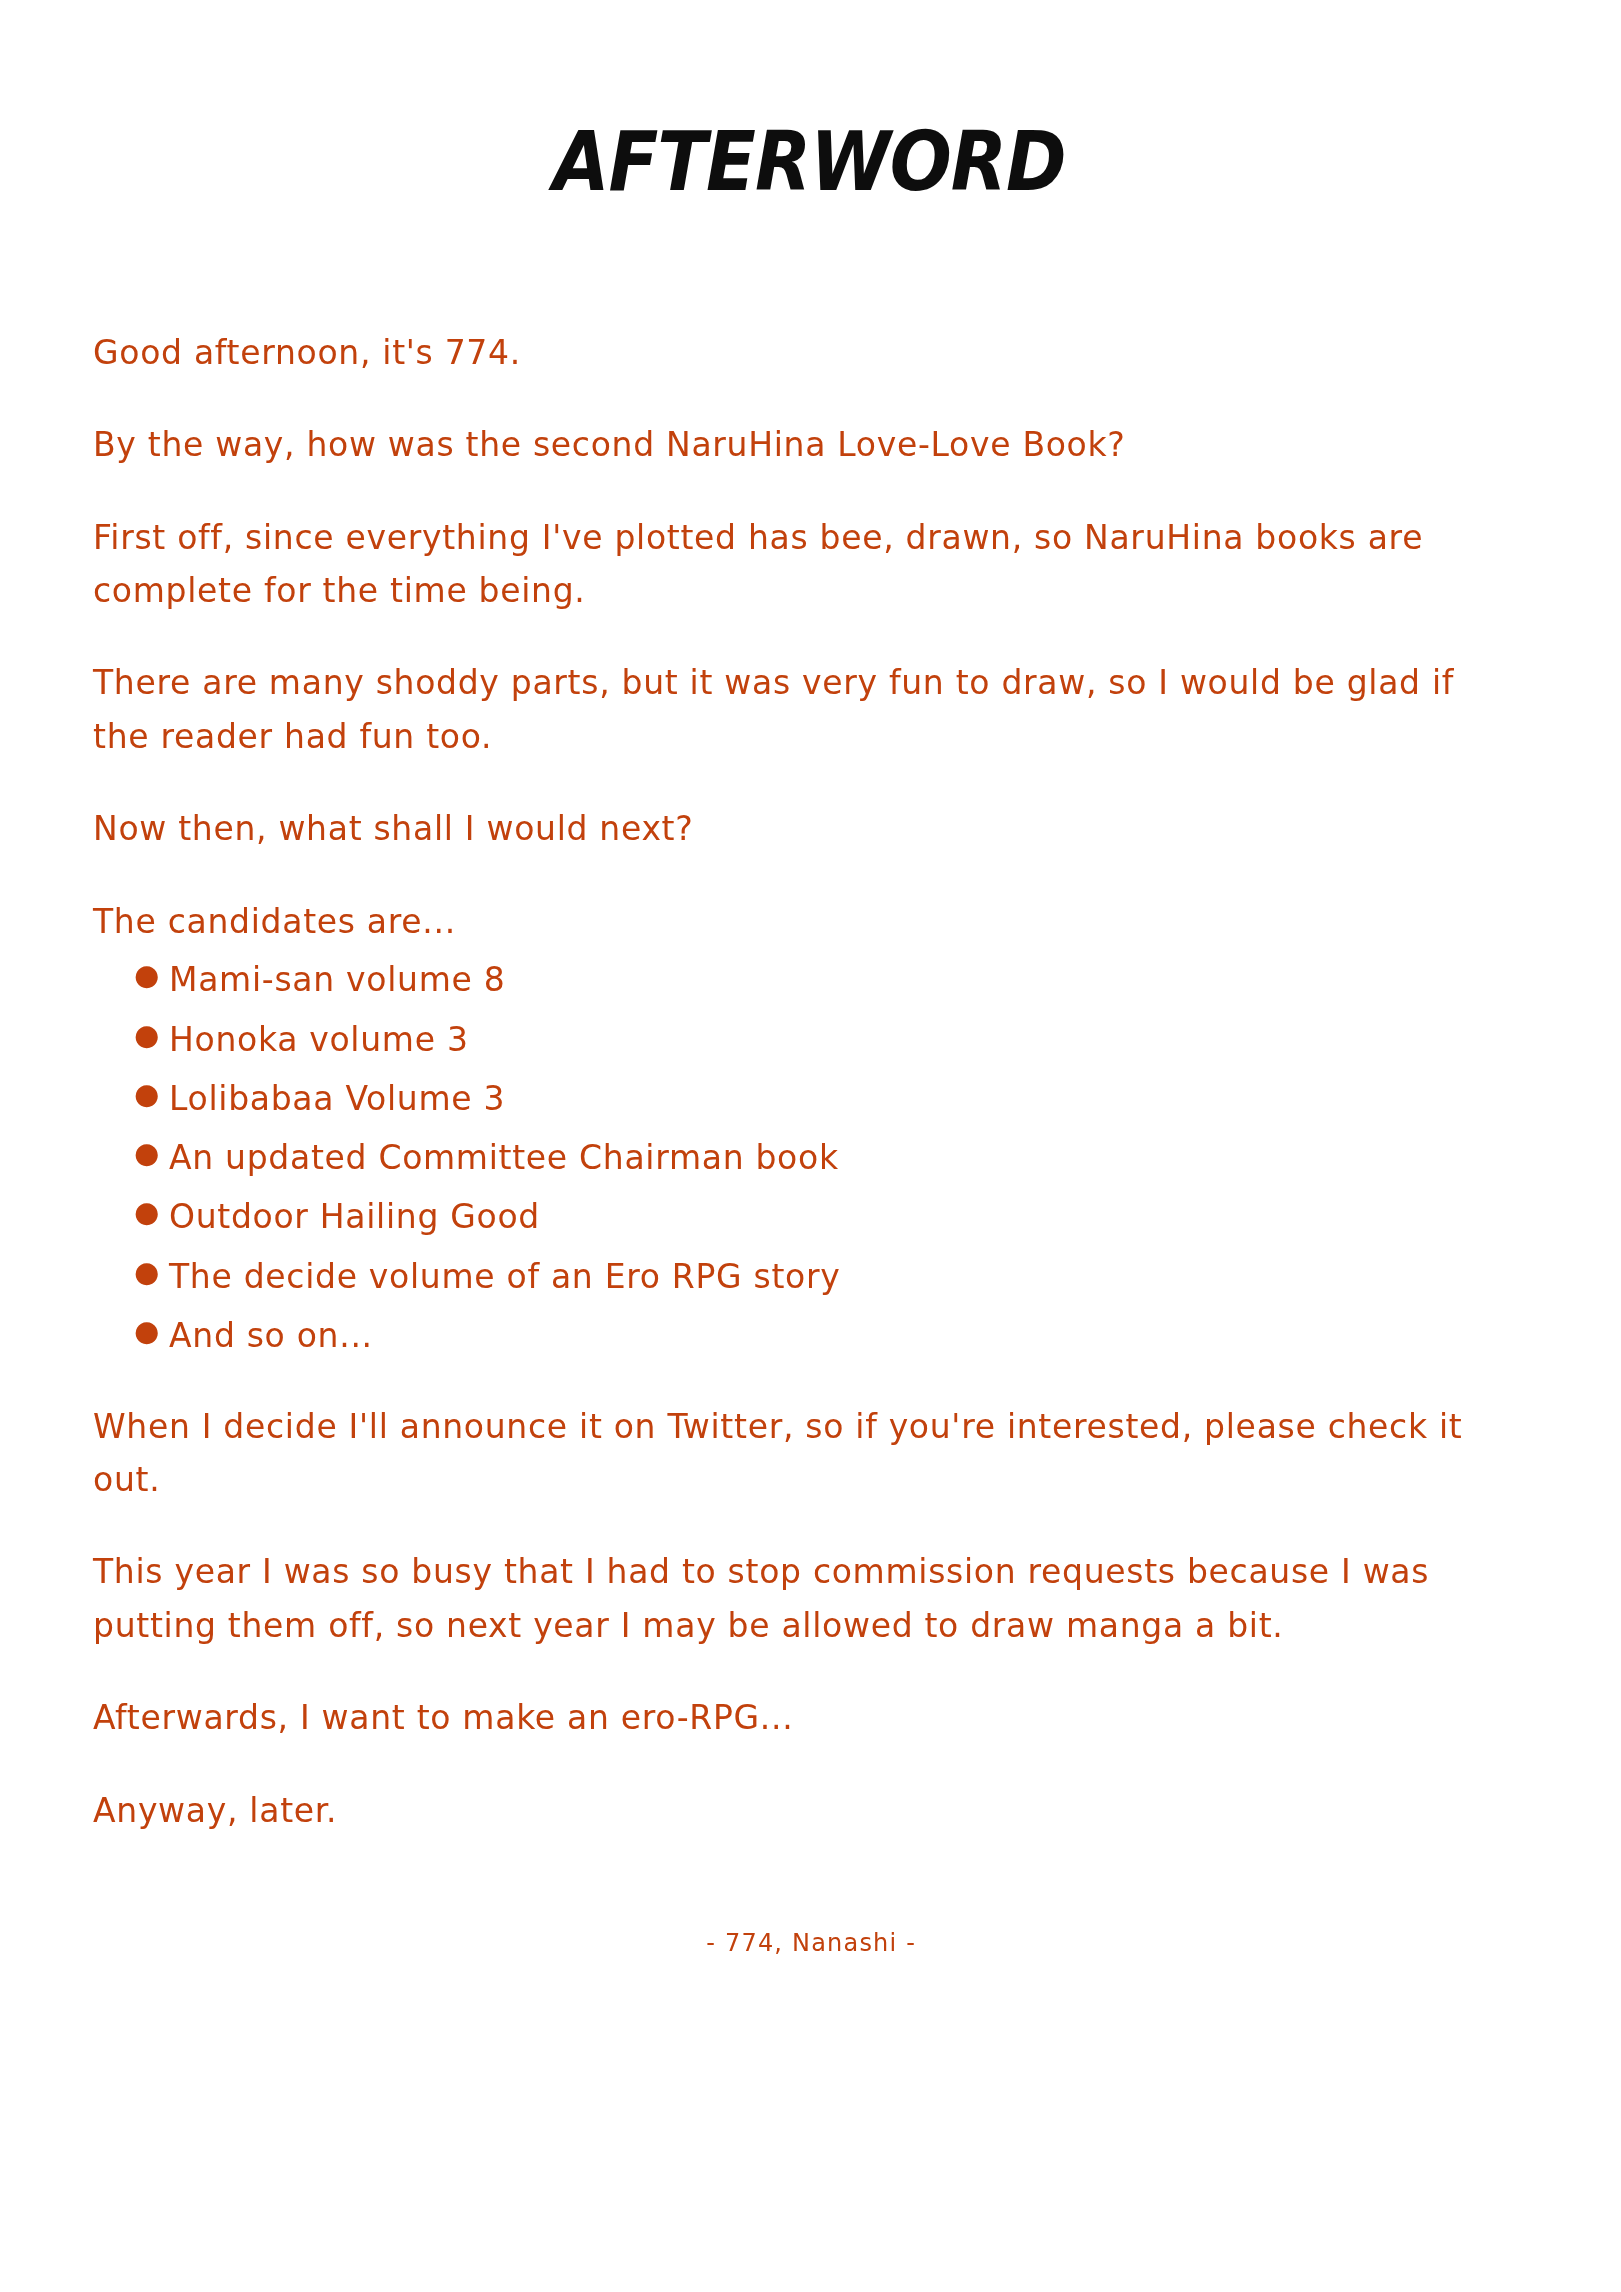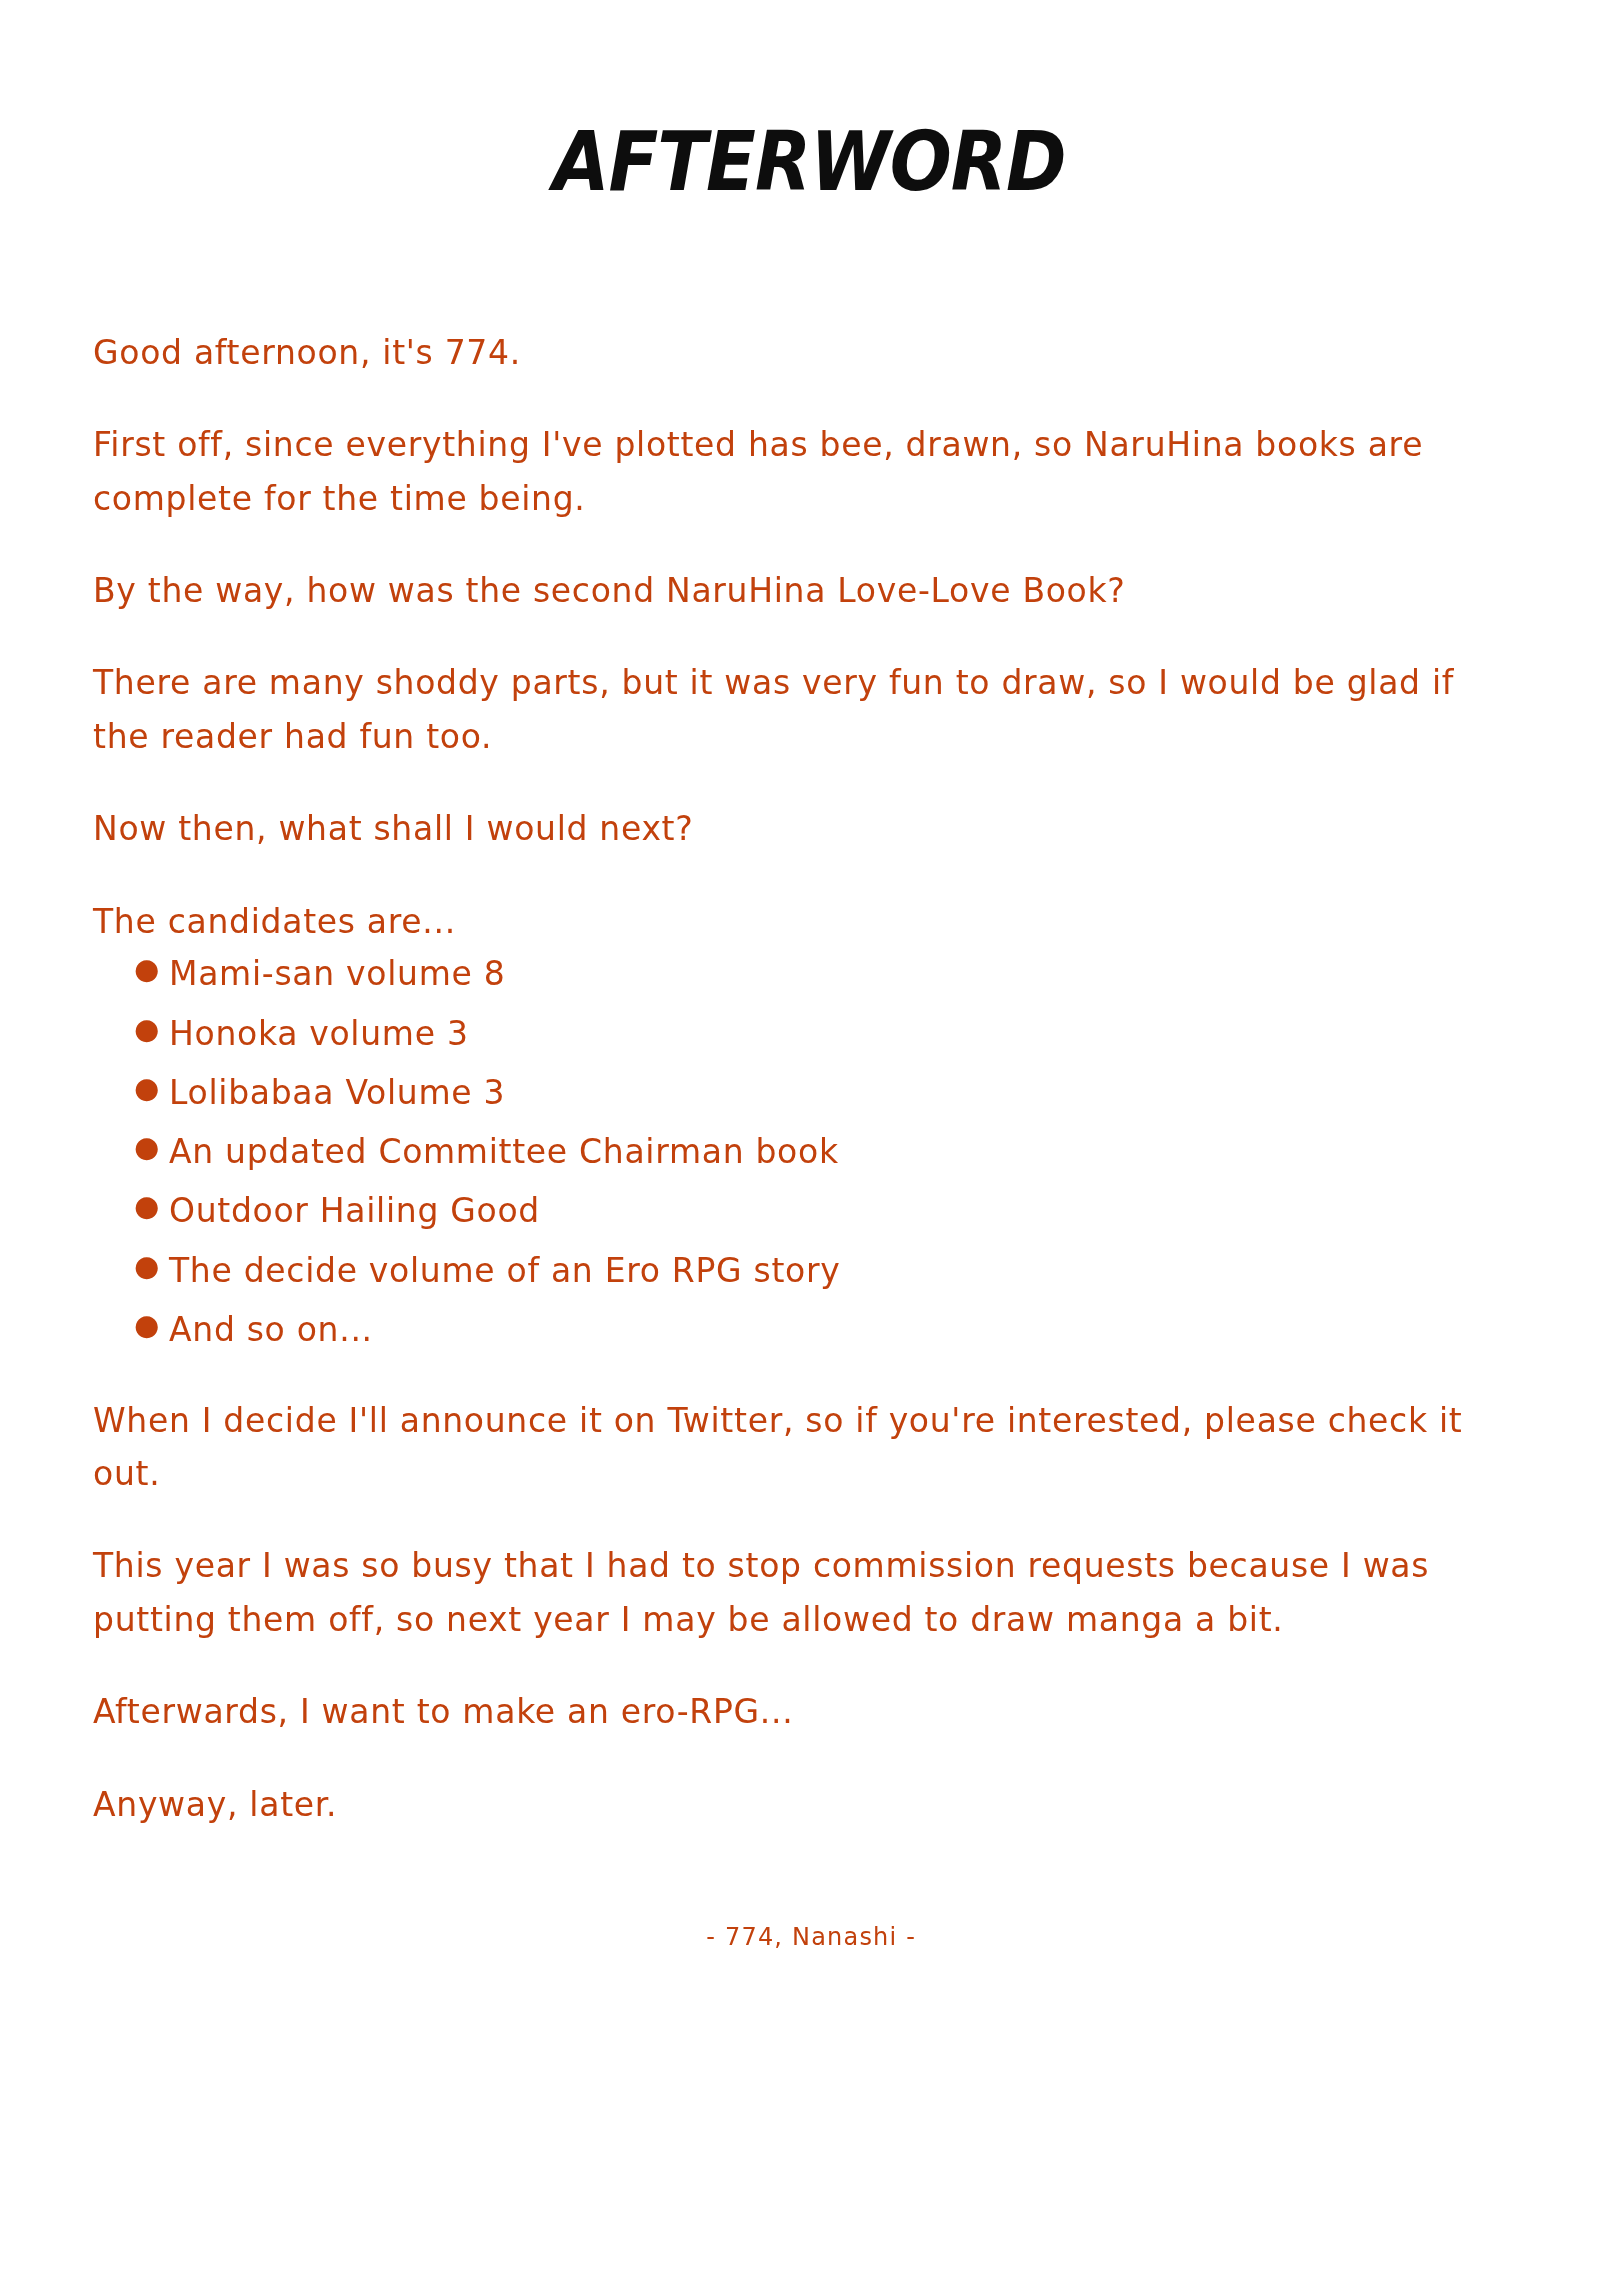--- a/index.html
+++ b/index.html
@@ -40,21 +40,21 @@
     font-size: 33px;
     line-height: 1.62;
     letter-spacing: 0.7px;
     color: #c2410c;
   }
   .para {
     margin: 0 0 39px 0;
     max-width: 1402px;
   }
   .para.tight {
-    margin-bottom: 1px;
+    margin-bottom: 7px;
   }
   ul.candidates {
     list-style: none;
     margin: 0 0 39px 0;
     padding: 0 0 0 76px;
   }
   ul.candidates li {
     position: relative;
     margin: 0 0 9.8px 0;
     line-height: 1.5;
@@ -78,23 +78,23 @@
 <body>
 
 <div class="page">
 
   <h1 class="title">AFTERWORD</h1>
 
   <div class="body-text">
 
     <p class="para">Good afternoon, it's 774.</p>
 
+    <p class="para">By the way, how was the second NaruHina Love-Love Book?</p>
+
     <p class="para">First off, since everything I've plotted has bee, drawn, so NaruHina books are complete for the time being.</p>
-
-    <p class="para">By the way, how was the second NaruHina Love-Love Book?</p>
 
     <p class="para">There are many shoddy parts, but it was very fun to draw, so I would be glad if the reader had fun too.</p>
 
     <p class="para">Now then, what shall I would next?</p>
 
     <p class="para tight">The candidates are...</p>
 
     <ul class="candidates">
       <li><span class="bullet">●</span><span>Mami-san volume 8</span></li>
       <li><span class="bullet">●</span><span>Honoka volume 3</span></li>

